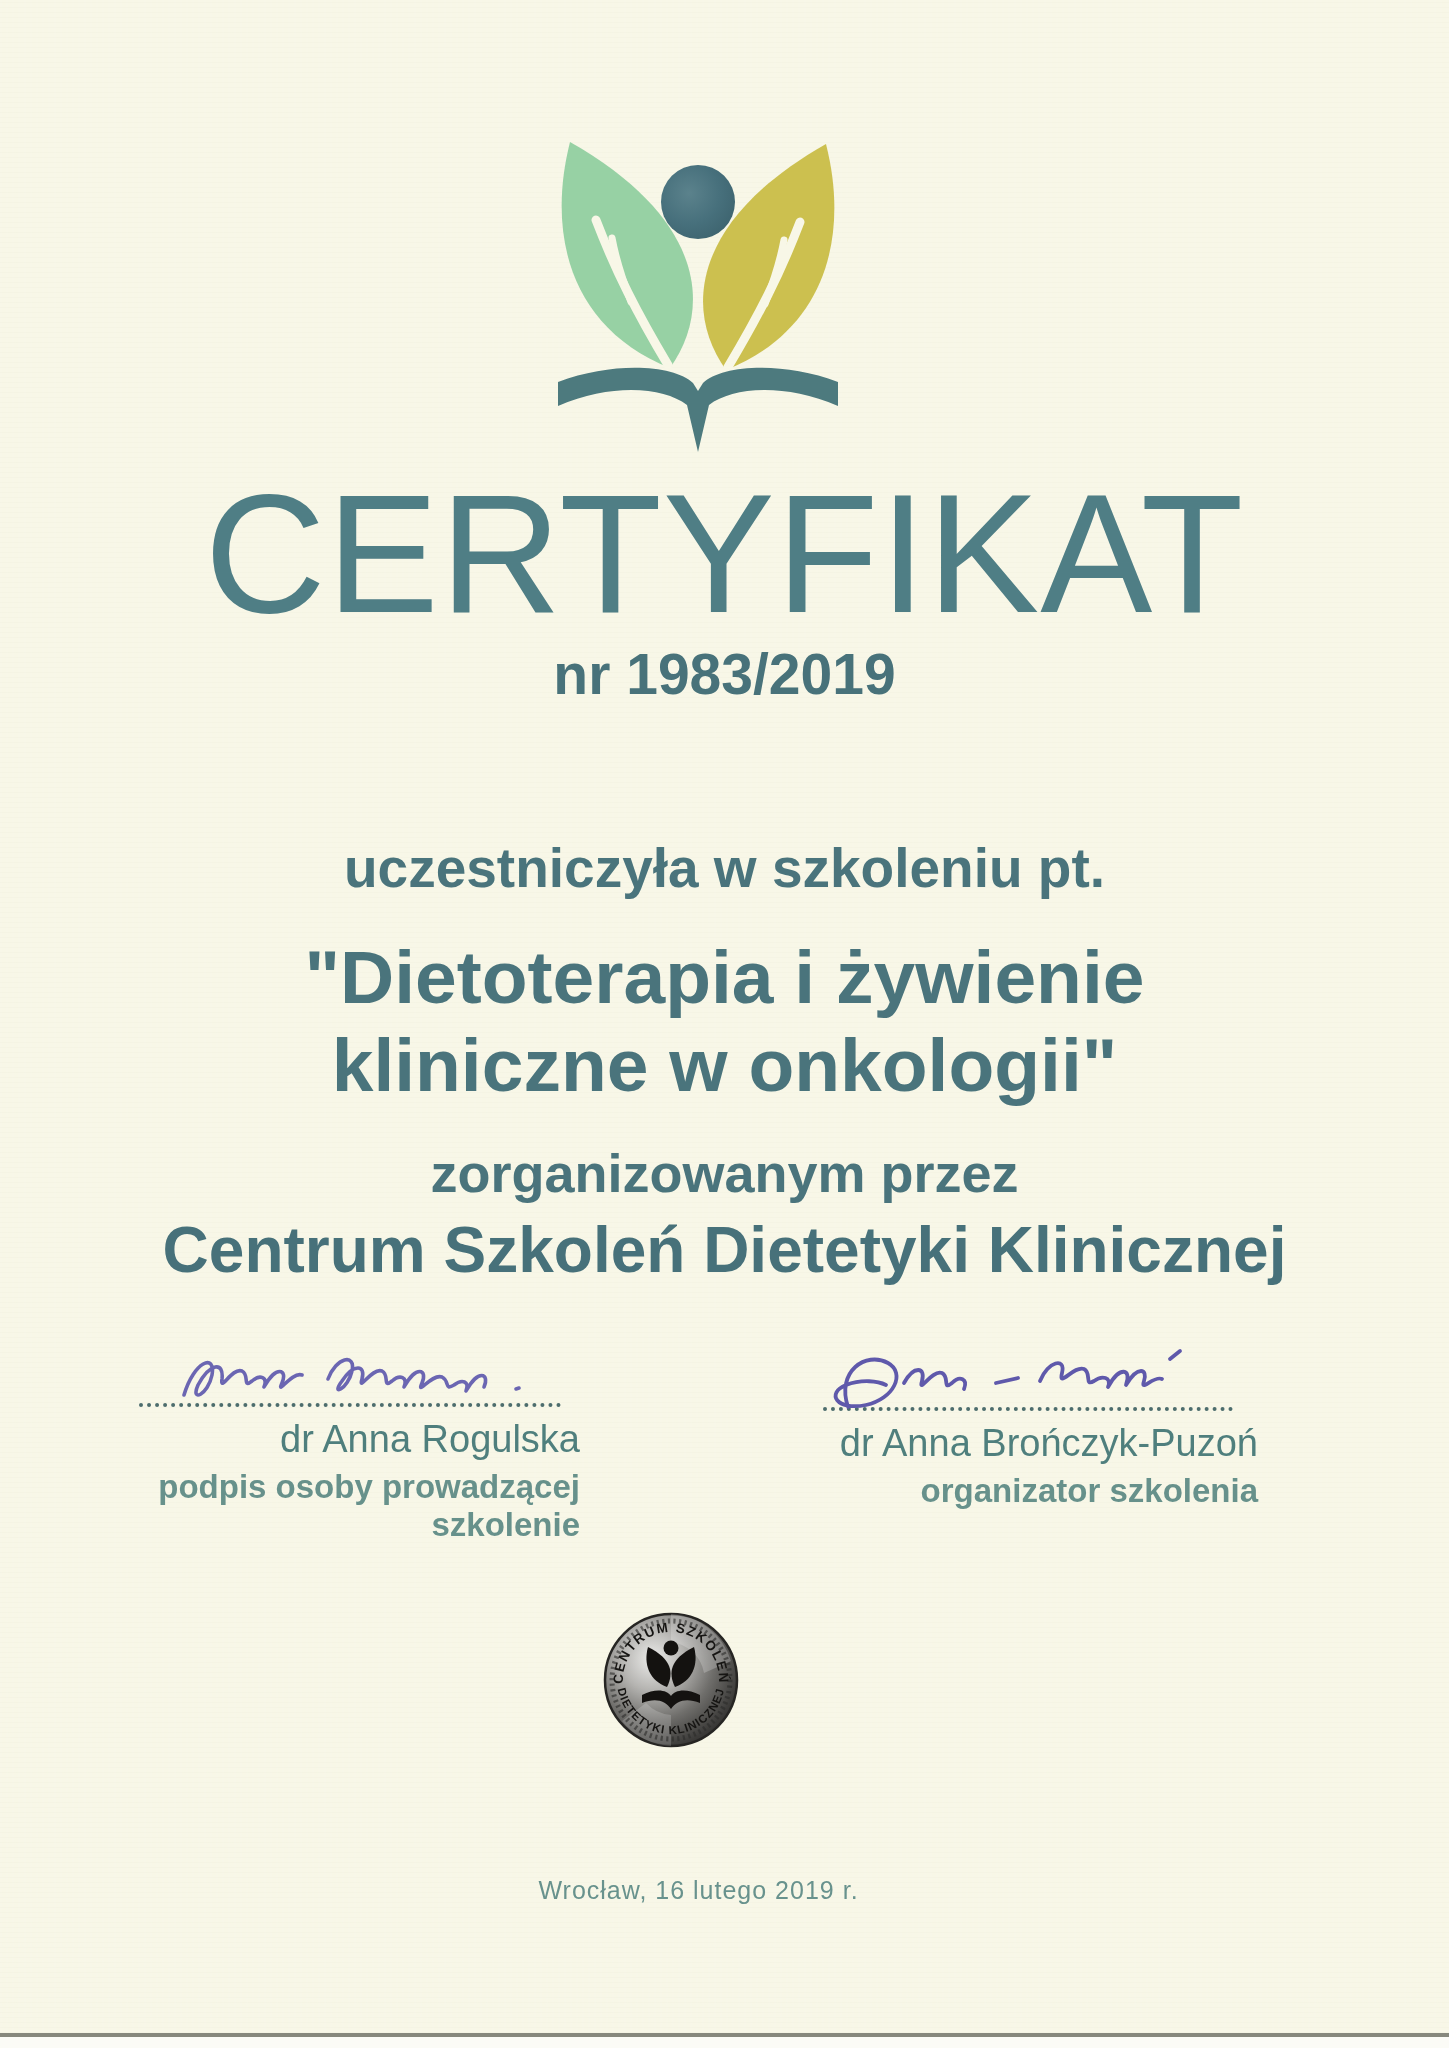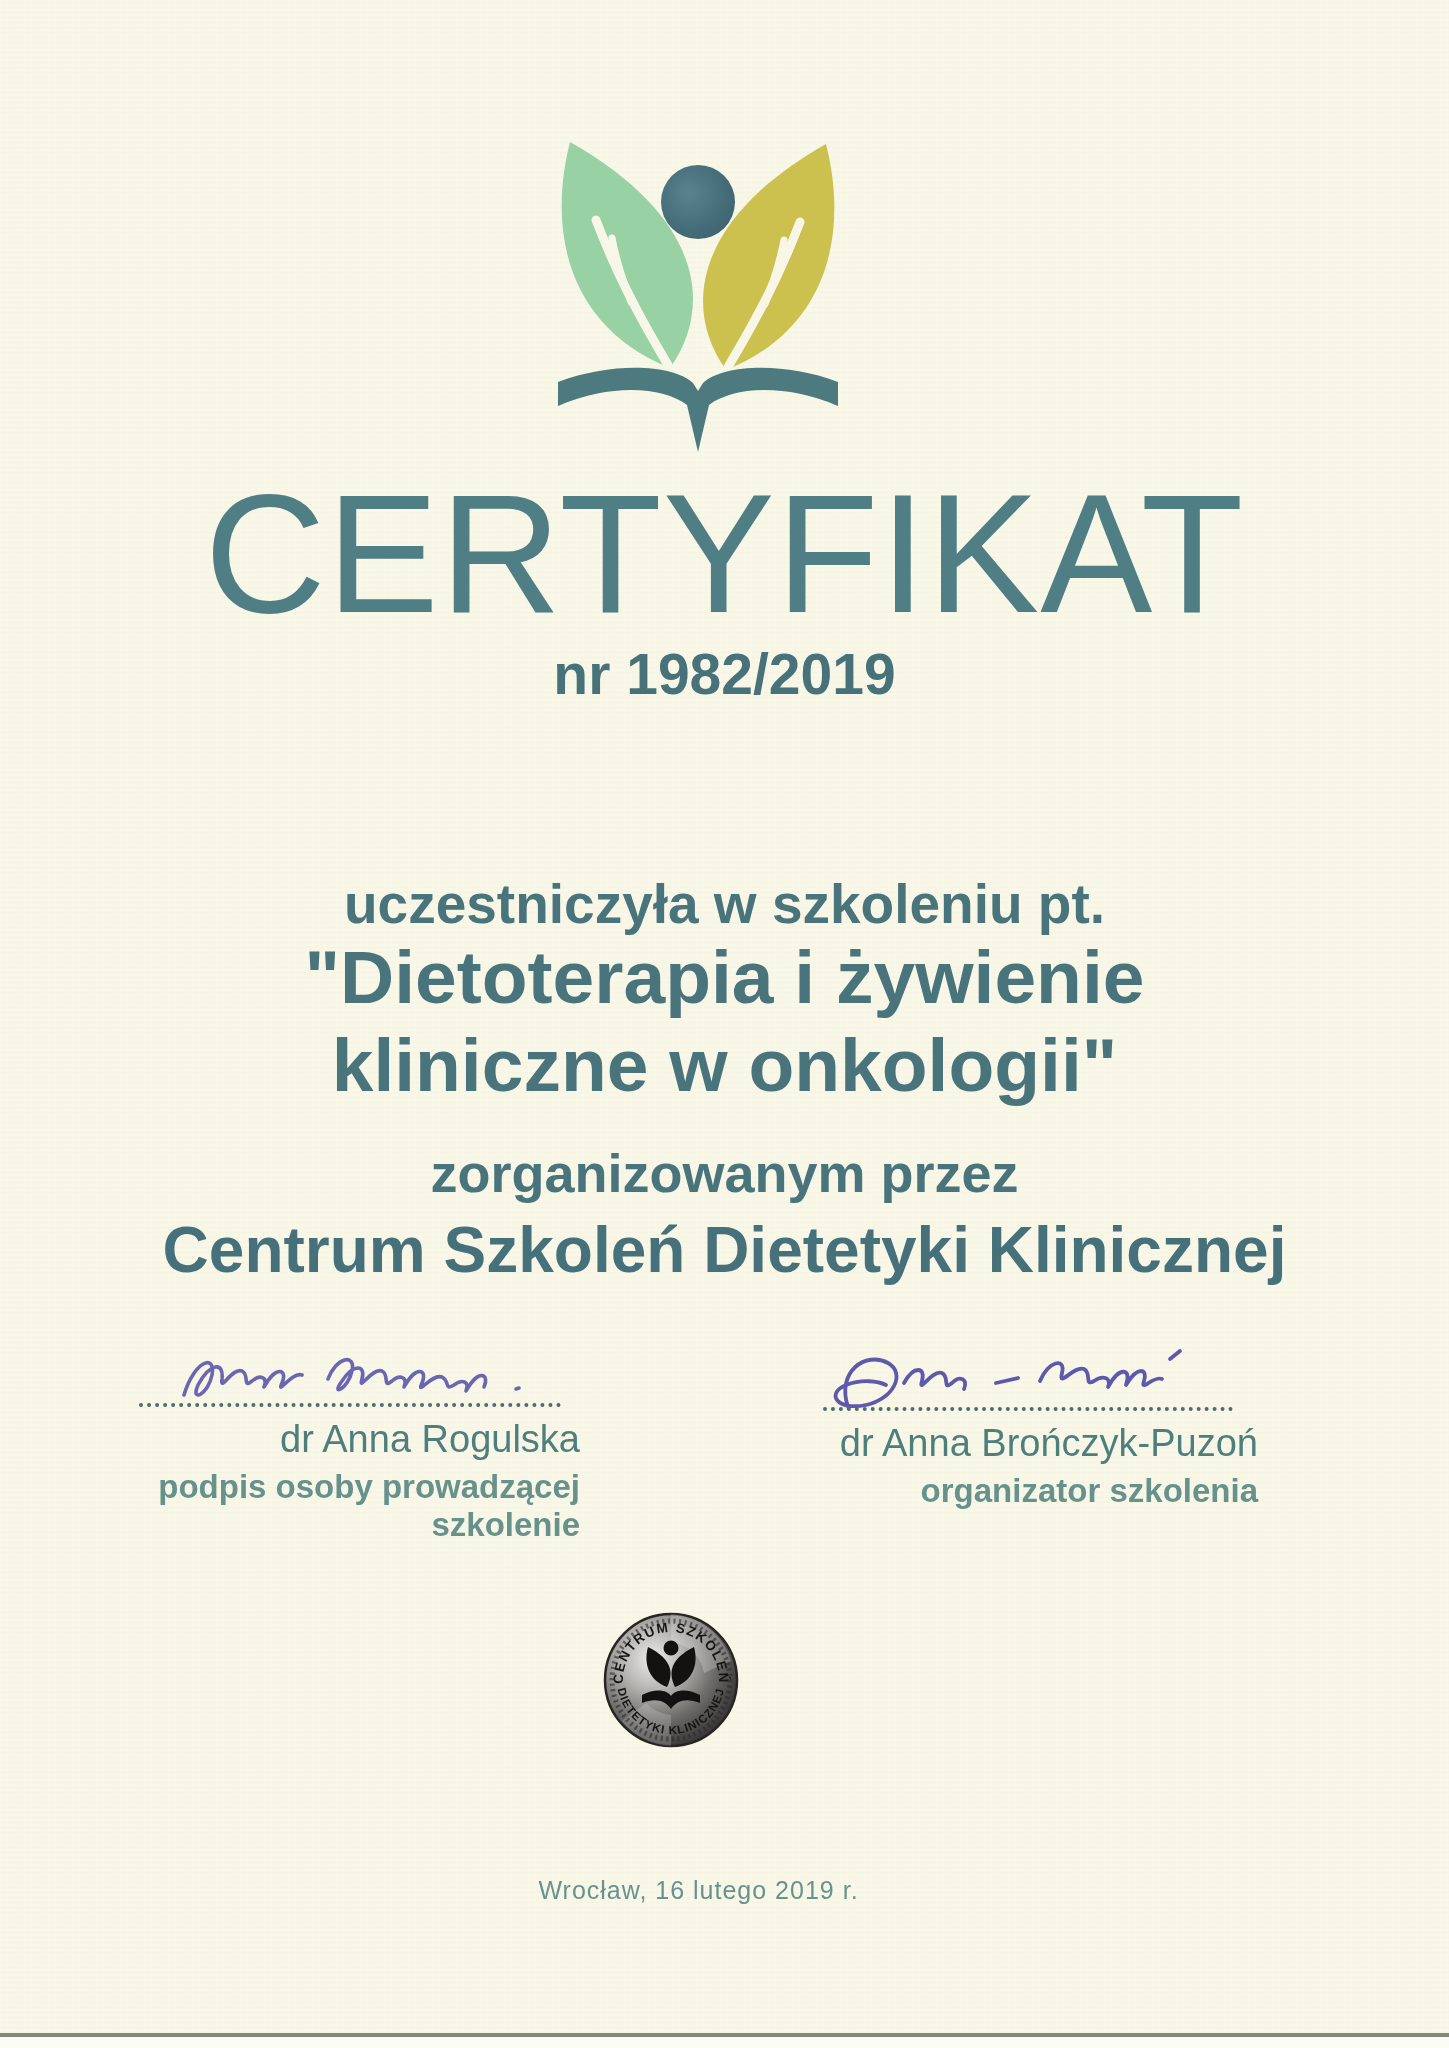--- a/index.html
+++ b/index.html
@@ -20,21 +20,21 @@
   .abs { position:absolute; left:0; right:0; text-align:center; }
 
   .logo-wrap { position:absolute; left:552px; top:132px; width:292px; height:330px; }
 
   .cert-title {
     top:470px; font-size:168px; line-height:1; font-weight:400;
     color:#4f7e85; letter-spacing:1px;
   }
   .cert-number { top:641px; font-size:57px; font-weight:700; color:#48727a; }
   .recipient   { top:714px; font-size:70px; font-weight:700; color:#48727a; }
-  .participation { top:872px; font-size:55px; font-weight:700; color:#4a747c; }
+  .participation { top:836px; font-size:55px; font-weight:700; color:#4a747c; }
   .course-title {
     top:933px; font-size:75px; line-height:88px; font-weight:700; color:#4a747c;
   }
   .organized  { top:1142px; font-size:54px; font-weight:700; color:#4a747c; }
   .organizer  { top:1213px; font-size:64px; font-weight:700; color:#47717a; }
 
   .sig-block { position:absolute; top:1337px; width:460px; text-align:right; }
   .sig-left  { left:120px; }
   .sig-right { left:798px; }
   .sig-scribble { display:block; margin:0 auto -26px auto; position:relative; z-index:2; }
@@ -81,21 +81,21 @@
       <path d="M213,172 C 222,148 228,130 232,108" stroke="#f8f7e7" stroke-width="7" fill="none" stroke-linecap="round"></path>
 
       <circle cx="146" cy="70" r="37" fill="url(#circGrad)"></circle>
 
       <path d="M6,250 C 62,229 122,233 141,251 L146,259 L151,251 C 170,233 230,229 286,250
                L286,274 C 232,251 181,255 157,273 L146,320 L135,273 C 111,255 60,251 6,274 Z" fill="#4d7a7e"></path>
     </svg>
   </div>
 
   <div class="abs cert-title">CERTYFIKAT</div>
-  <div class="abs cert-number">nr 1982/2019</div>
+  <div class="abs cert-number">nr 1983/2019</div>
   <div class="abs participation">uczestniczyła w szkoleniu pt.</div>
   <div class="abs course-title">
     <div>"Dietoterapia i żywienie</div>
     <div>kliniczne w onkologii"</div>
   </div>
   <div class="abs organizer">Centrum Szkoleń Dietetyki Klinicznej</div>
   <div class="abs organized">zorganizowanym przez</div>
 
   <div class="sig-block sig-left">
     <svg class="sig-scribble" width="400" height="92" viewBox="0 0 400 92">

